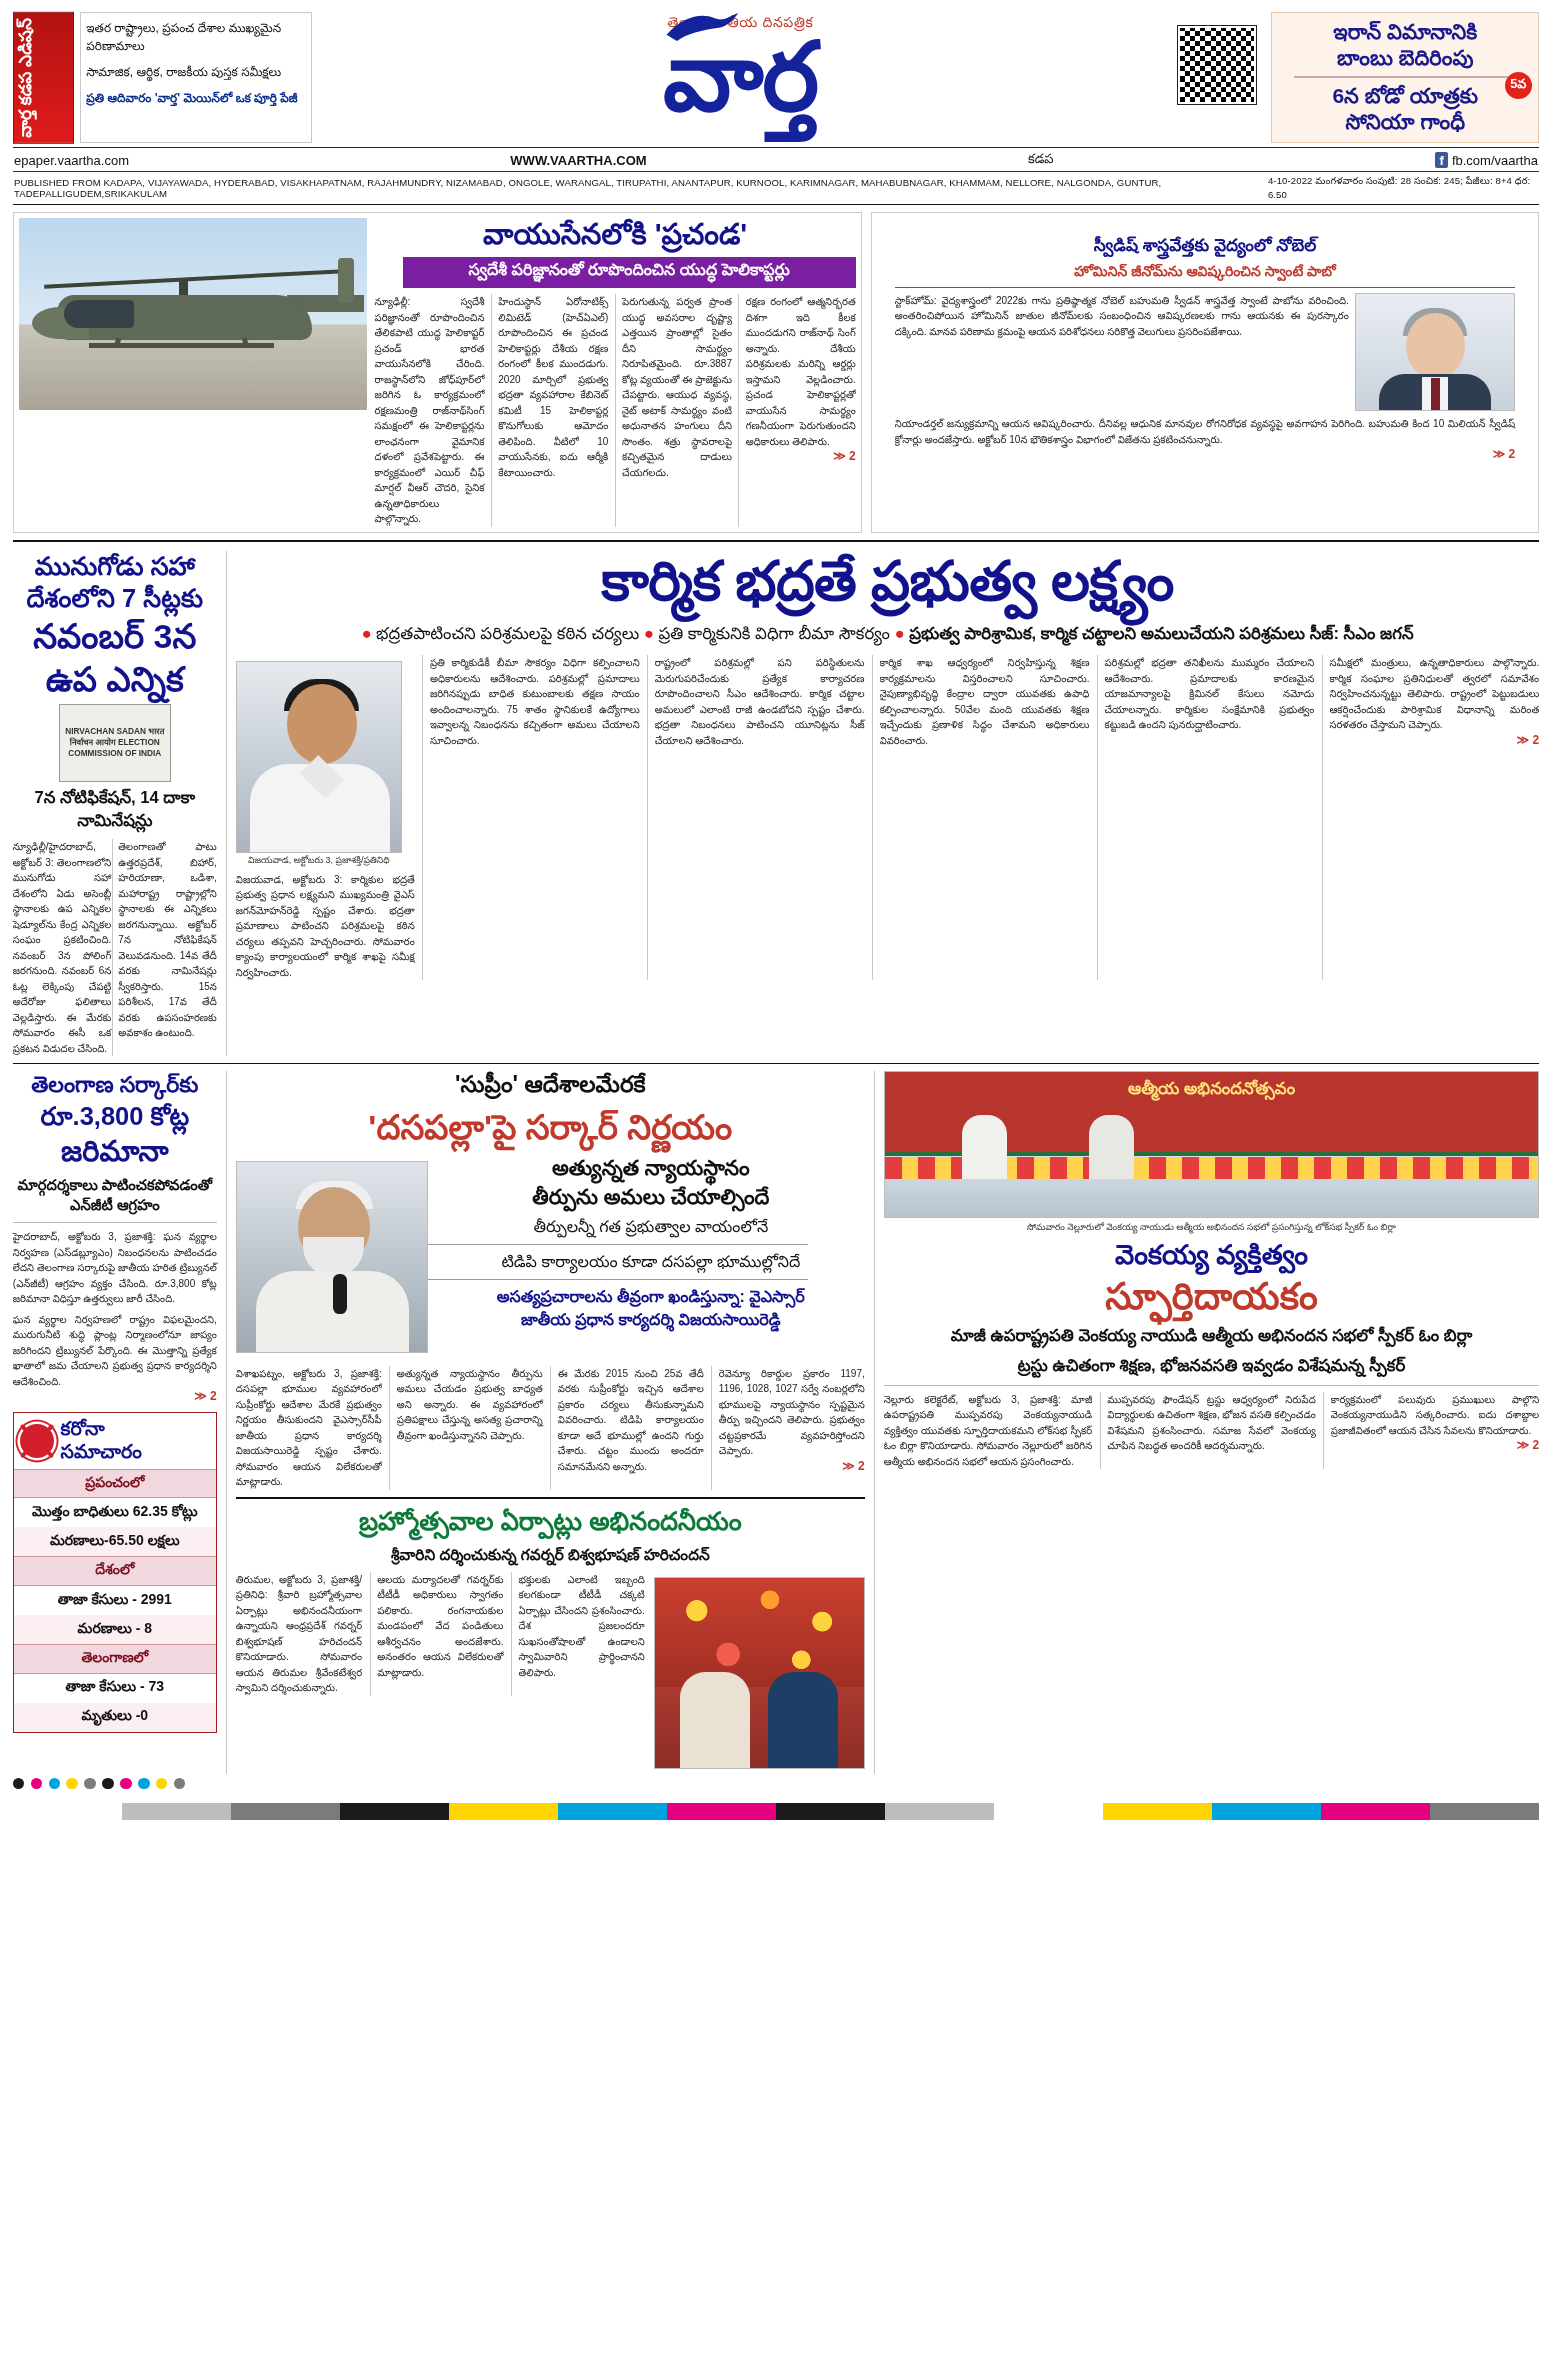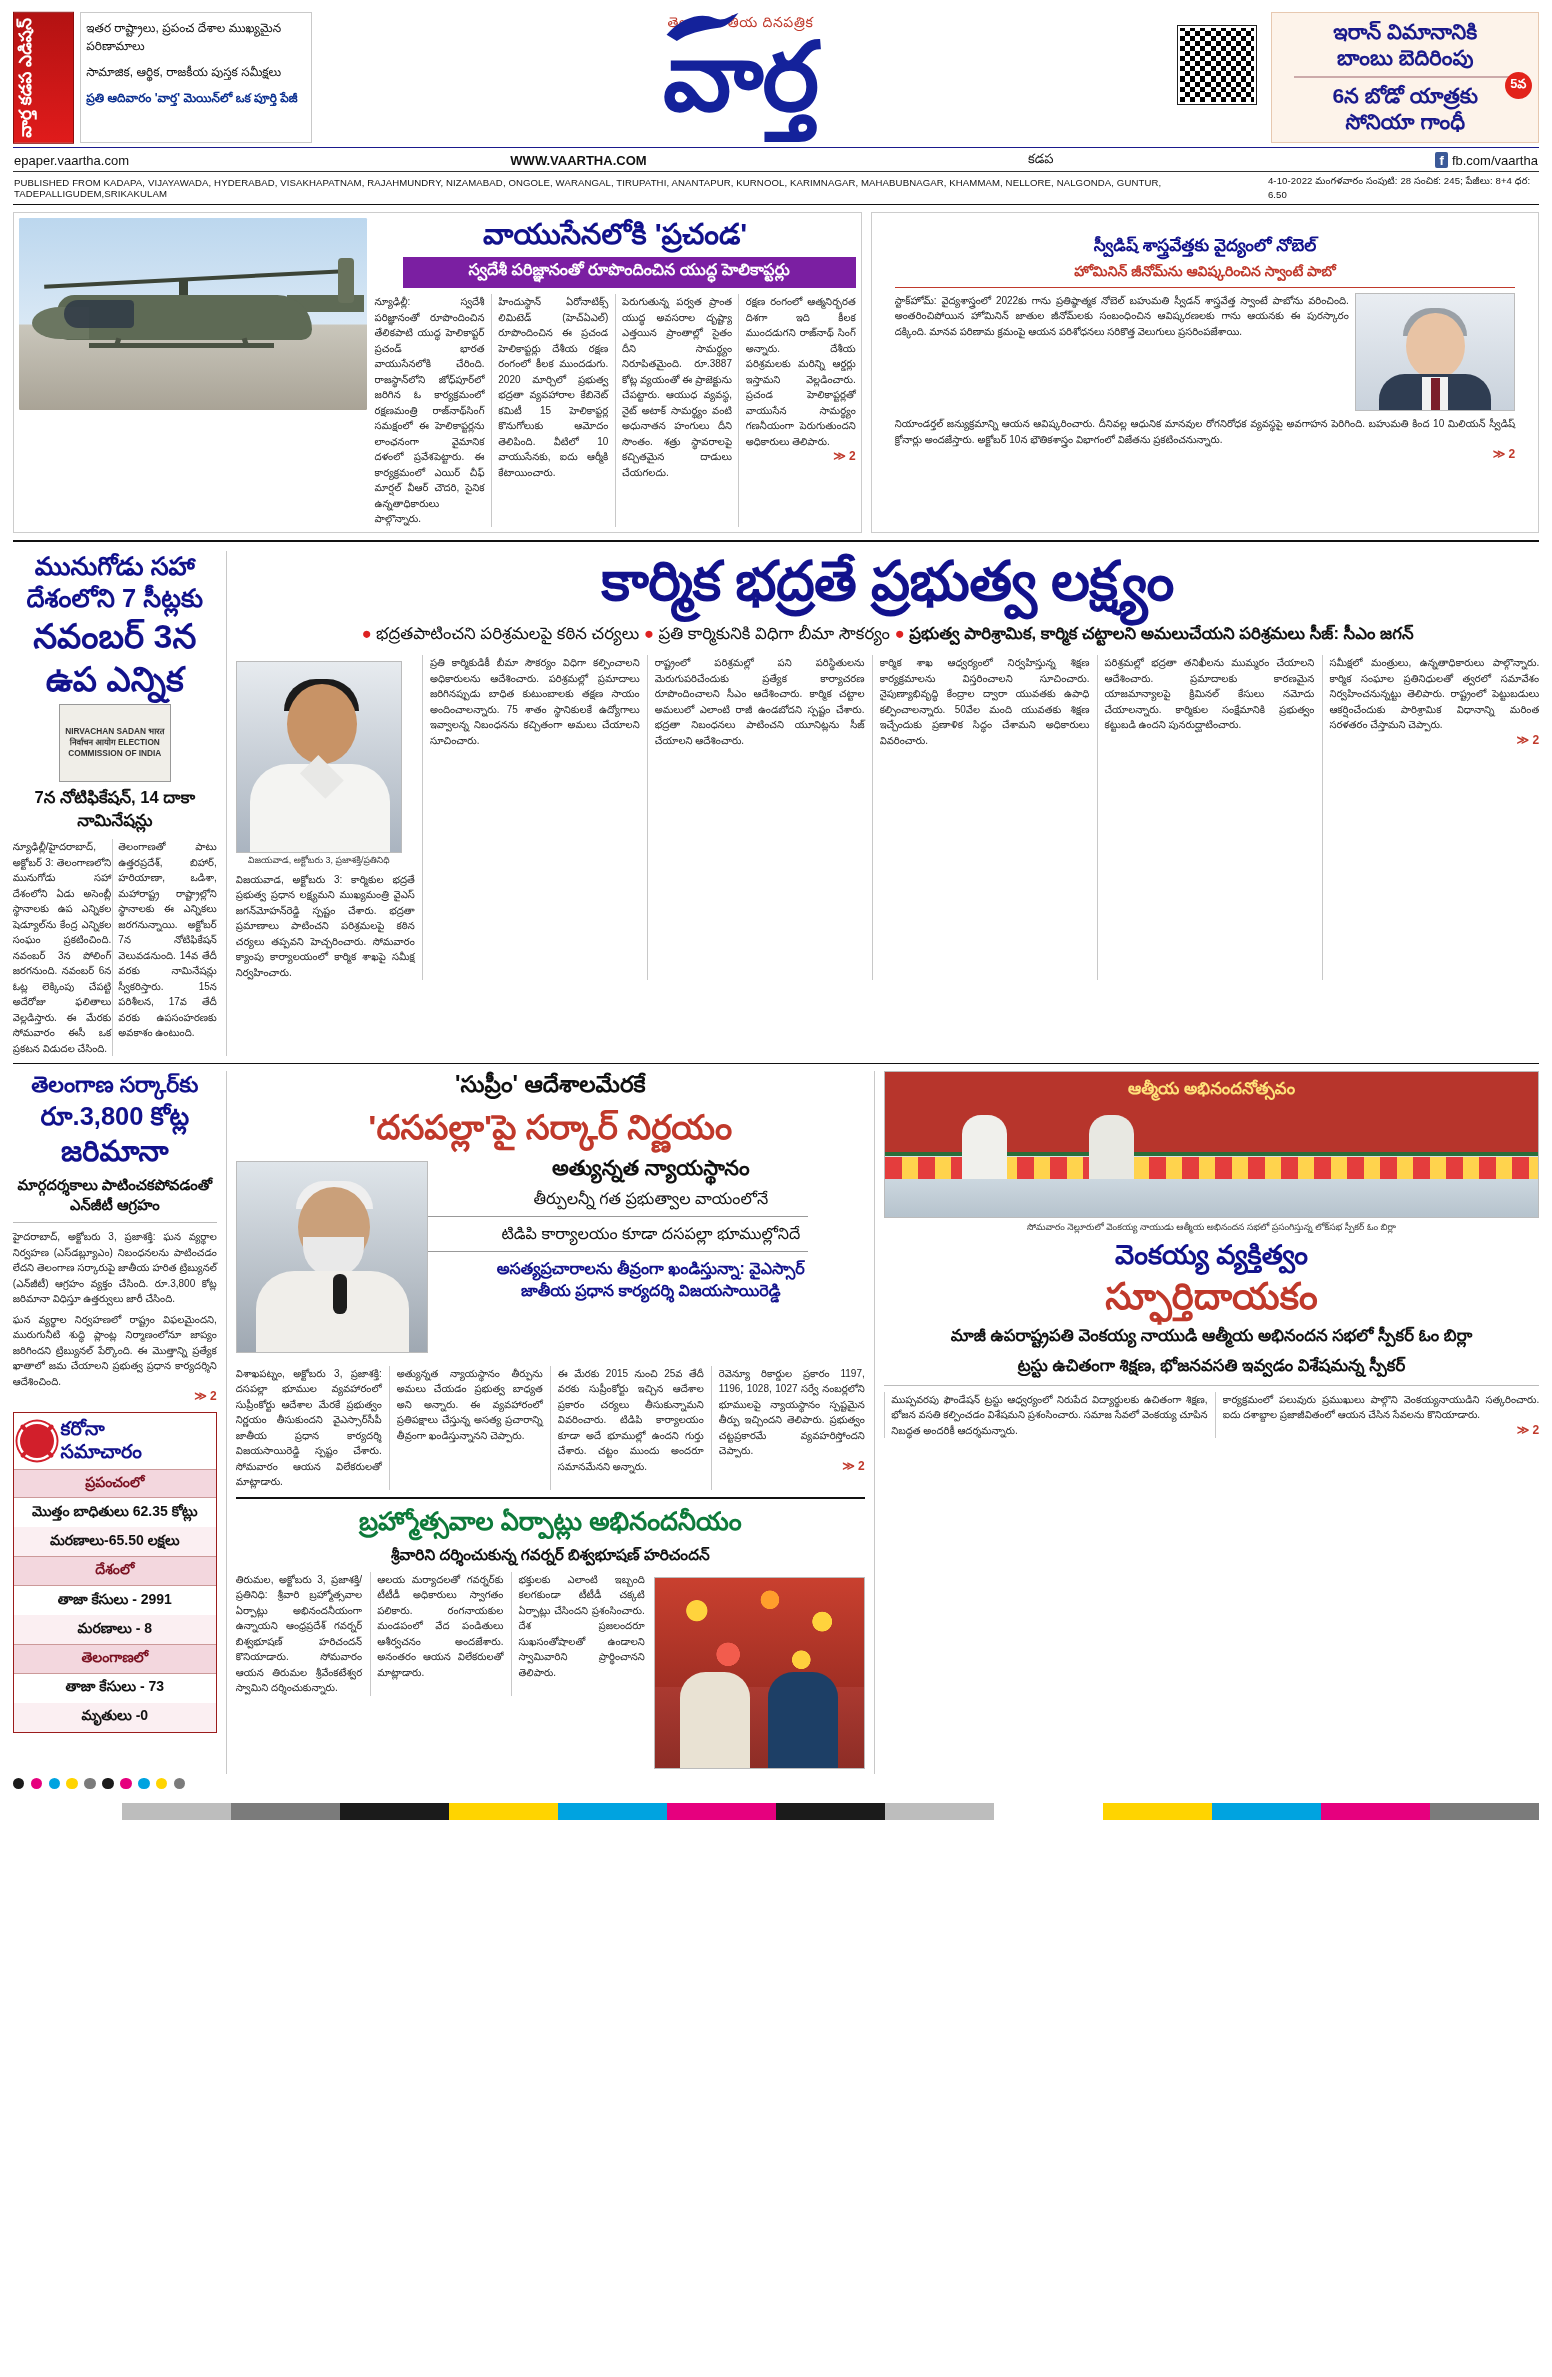--- a/index.html
+++ b/index.html
@@ -500,20 +500,21 @@
         <div class="dasapalla-photo">
           <div class="dp-bg"></div>
             <div class="dp-hair"></div>
             <div class="dp-head"></div>
           <div class="dp-beard"></div>
             <div class="dp-body"></div>
             <div class="dp-mic"></div>
         </div>
         <div class="sub-lines">
           <div>అత్యున్నత న్యాయస్థానం</div>
+          <div>తీర్పును అమలు చేయాల్సిందే</div>
           <div class="thin" style="margin-top:5.1px">తీర్పులన్నీ గత ప్రభుత్వాల వాయంలోనే</div>
           <div class="sub-rule"></div>
           <div class="thin">టిడిపి కార్యాలయం కూడా దసపల్లా భూముల్లోనిదే</div>
           <div class="sub-rule"></div>
           <div class="sub-red">అసత్యప్రచారాలను తీవ్రంగా ఖండిస్తున్నా: వైఎస్సార్</div>
           <div class="sub-red">జాతీయ ప్రధాన కార్యదర్శి విజయసాయిరెడ్డి</div>
         </div>
       </div>
 
       <div style="display:flex;gap:7.7px;margin-top:7.7px;clear:both">
@@ -556,20 +557,21 @@
         <div class="vp-p1"></div>
           <div class="vp-p2"></div>
       </div>
       <div class="venk-cap">సోమవారం నెల్లూరులో వెంకయ్య నాయుడు ఆత్మీయ అభినందన సభలో ప్రసంగిస్తున్న లోక్‌సభ స్పీకర్ ఓం బిర్లా</div>
       <div class="venk-h1">వెంకయ్య వ్యక్తిత్వం</div>
       <div class="venk-h2">స్ఫూర్తిదాయకం</div>
       <div class="venk-sub">మాజీ ఉపరాష్ట్రపతి వెంకయ్య నాయుడి ఆత్మీయ అభినందన సభలో స్పీకర్ ఓం బిర్లా</div>
       <div class="venk-sub">ట్రస్టు ఉచితంగా శిక్షణ, భోజనవసతి ఇవ్వడం విశేషమన్న స్పీకర్</div>
       <div class="hr-thin"></div>
       <div style="display:flex;gap:7.7px">
+        <div class="body-text" style="flex:1">నెల్లూరు కలెక్టరేట్, అక్టోబరు 3, ప్రజాశక్తి: మాజీ ఉపరాష్ట్రపతి ముప్పవరపు వెంకయ్యనాయుడి వ్యక్తిత్వం యువతకు స్ఫూర్తిదాయకమని లోక్‌సభ స్పీకర్ ఓం బిర్లా కొనియాడారు. సోమవారం నెల్లూరులో జరిగిన ఆత్మీయ అభినందన సభలో ఆయన ప్రసంగించారు.</div>
         <div class="body-text col-sep" style="flex:1;padding-left:6.4px">ముప్పవరపు ఫౌండేషన్ ట్రస్టు ఆధ్వర్యంలో నిరుపేద విద్యార్థులకు ఉచితంగా శిక్షణ, భోజన వసతి కల్పించడం విశేషమని ప్రశంసించారు. సమాజ సేవలో వెంకయ్య చూపిన నిబద్ధత అందరికీ ఆదర్శమన్నారు.</div>
         <div class="col-sep" style="flex:1;padding-left:6.4px">
           <div class="body-text">కార్యక్రమంలో పలువురు ప్రముఖులు పాల్గొని వెంకయ్యనాయుడిని సత్కరించారు. ఐదు దశాబ్దాల ప్రజాజీవితంలో ఆయన చేసిన సేవలను కొనియాడారు.</div>
           <div class="arrow">≫ 2</div>
         </div>
       </div>
     </div>
   </div>
 
   <div class="dots" id="dots">

